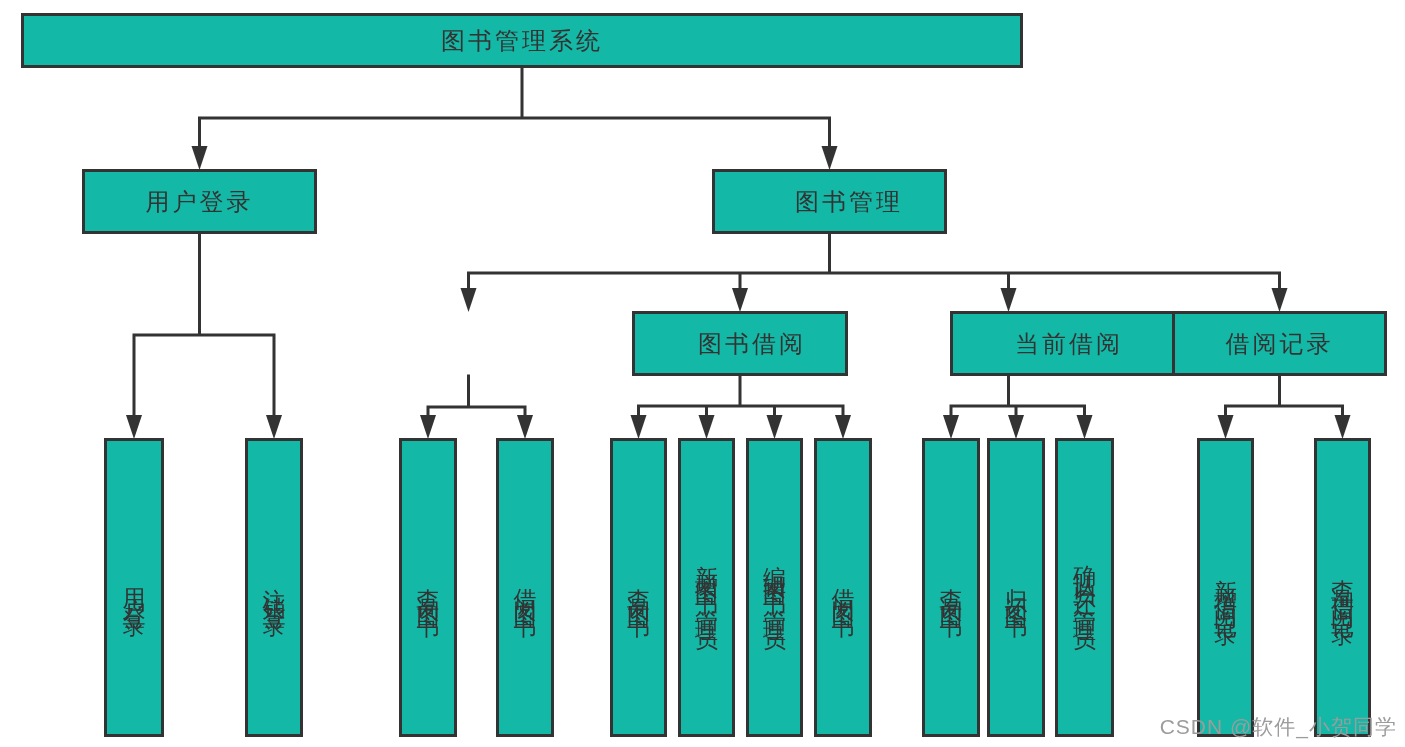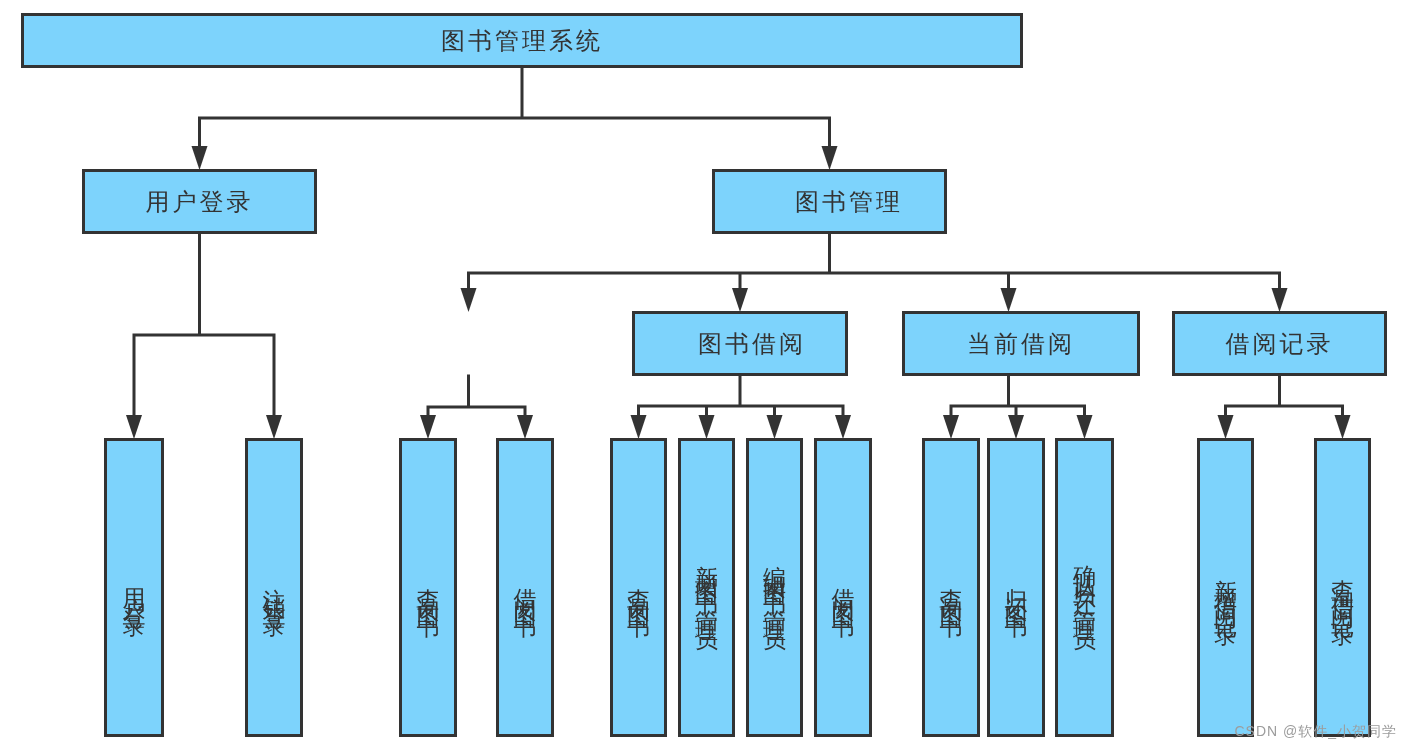--- a/index.html
+++ b/index.html
@@ -8,39 +8,39 @@
     width:1405px;height:747px;
     background:#ffffff;
     overflow:hidden;
     font-family:"Liberation Sans","DejaVu Sans",sans-serif;
   }
   .connectors{position:absolute;left:0;top:0;width:1405px;height:747px;}
   .node{
     position:absolute;
     box-sizing:border-box;
     border:3px solid #333333;
-    background:#7dd3fc;
+    background:#14b8a6;
     color:#333333;
     display:flex;align-items:center;justify-content:center;
     text-align:left;
   }
   .hlabel{font-size:24px;letter-spacing:3px;white-space:nowrap;}
   .node .vtext{
     writing-mode:vertical-rl;
     text-orientation:mixed;
     font-size:23px;
     letter-spacing:9px;
     line-height:1;
     color:#333333;
     max-height:291px;
   }
   .watermark{
     position:absolute;
     right:8px;bottom:6px;
-    font-size:14px;
+    font-size:21px;
     color:#9c9c9c;
     letter-spacing:1px;
     white-space:nowrap;
     z-index:5;
   }
 </style>
 </head>
 <body>
 
 <div class="canvas">
@@ -92,21 +92,21 @@
   <div class="node" style="left:82px;top:169px;width:235px;height:65px;">
     <span class="hlabel">用户登录</span>
   </div>
   <div class="node" style="left:712px;top:169px;width:235px;height:65px;padding-left:39px;">
     <span class="hlabel">图书管理</span>
   </div>
 
   <div class="node" style="left:632px;top:311px;width:216px;height:65px;padding-left:24px;">
     <span class="hlabel">图书借阅</span>
   </div>
-  <div class="node" style="left:902px;top:311px;width:238px;height:65px;">
+  <div class="node" style="left:950px;top:311px;width:238px;height:65px;">
     <span class="hlabel">当前借阅</span>
   </div>
   <div class="node" style="left:1172px;top:311px;width:215px;height:65px;">
     <span class="hlabel">借阅记录</span>
   </div>
 
   <div class="node" style="left:104px;top:438px;width:60px;height:299px;">
     <span class="vtext">用户登录</span>
   </div>
   <div class="node" style="left:245px;top:438px;width:58px;height:299px;">

